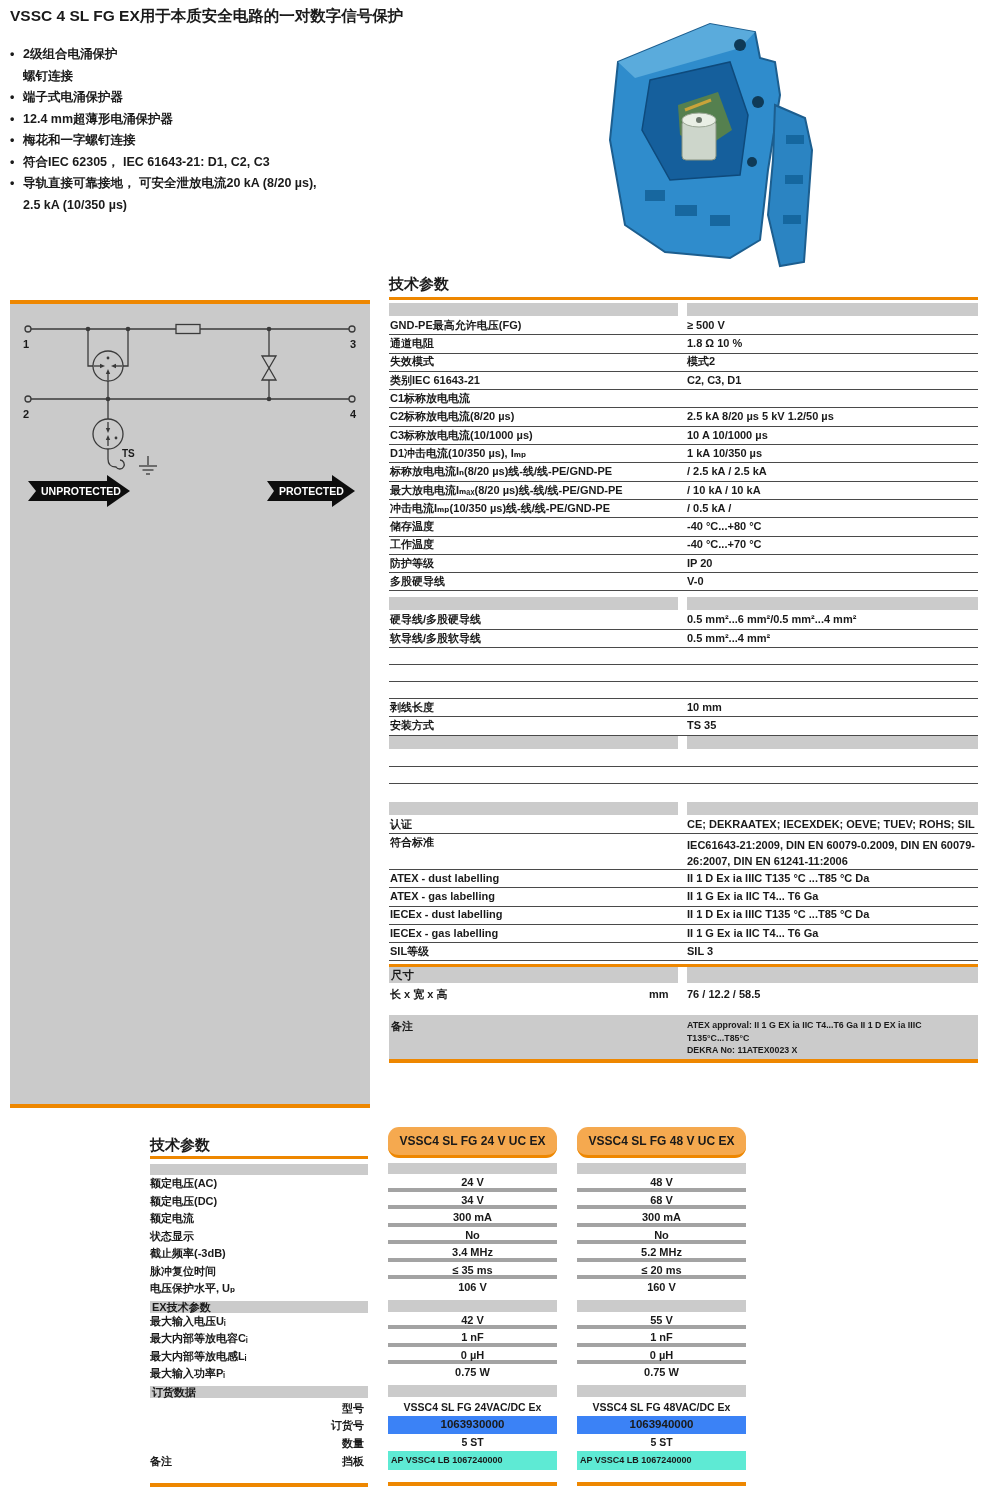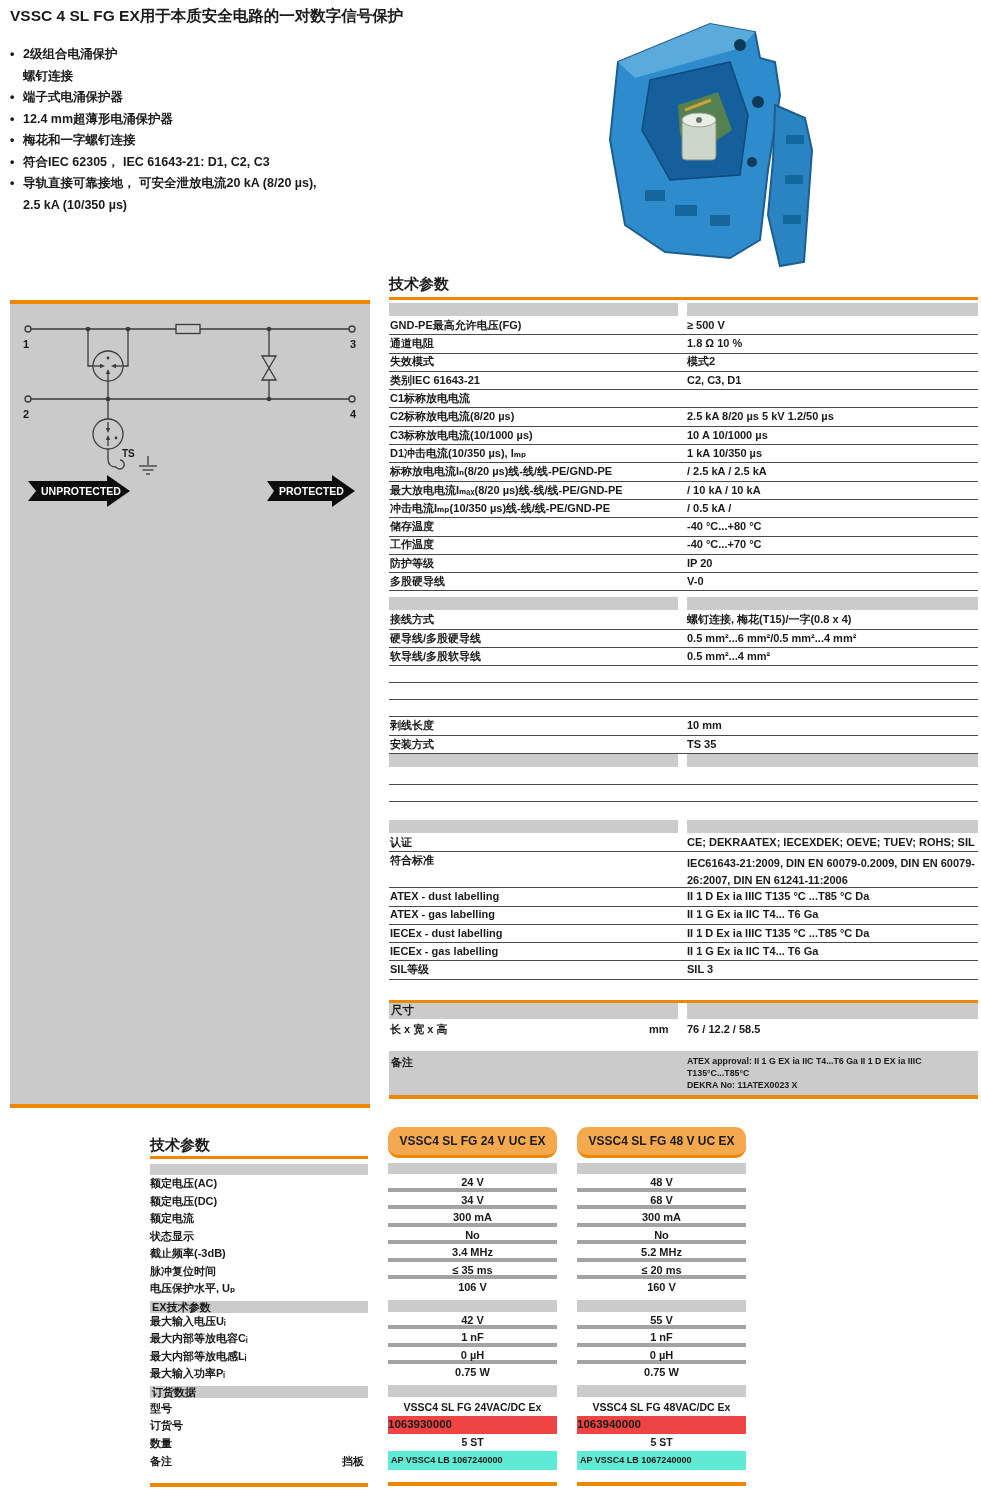--- a/index.html
+++ b/index.html
@@ -20,21 +20,21 @@
            border-top:4px solid #EE8700;border-bottom:4px solid #EE8700;}
   #diagram svg{display:block;}
 
   
   #spec{position:absolute;left:389px;top:275px;width:589px;}
   .spec-heading{font-size:15px;font-weight:700;height:22px;border-bottom:3px solid #EE8700;margin-bottom:3px;}
   .band{display:flex;height:13px;margin-bottom:1px;}
   .band .s1{width:289px;background:#cbcbcb;}
   .band .sg{width:9px;}
   .band .s2{flex:1;background:#cbcbcb;}
-  .dimhead{border-top:3px solid #EE8700;height:16px;margin-top:20px;}
+  .dimhead{border-top:3px solid #EE8700;height:16px;margin-top:3px;}
   .dimhead .s1{display:flex;align-items:center;padding-left:2px;font-size:11.5px;font-weight:700;width:287px;}
   .srow{display:flex;align-items:center;height:18.3px;border-bottom:1px solid #4a4a4a;
         font-size:11px;font-weight:700;line-height:1.05;box-sizing:border-box;}
   .srow .lbl{width:298px;padding-left:1px;box-sizing:border-box;}
   .srow .val{flex:1;}
   .srow.empty{height:17px;}
   .srow.two{height:36px;align-items:flex-start;padding-top:3px;}
   .srow.two .val{line-height:1.5;}
   .srow.dim{height:21px;border-bottom:none;}
   .srow.dim .lbl{width:260px;}
@@ -54,23 +54,23 @@
   .bh.lab{display:flex;align-items:flex-end;font-size:15px;font-weight:700;padding-bottom:1px;}
   .bh.hdr{background:#F5A94F;text-align:center;font-size:12px;font-weight:700;line-height:28px;border-radius:11px;}
   .bgap5{height:5px;}
   .bband{height:11px;background:#cbcbcb;font-size:11px;font-weight:700;line-height:11px;padding-left:2px;box-sizing:border-box;}
   .bband.nolab{padding-left:0;}
   .bband2{margin-top:3px;height:12px;background:#cbcbcb;font-size:11px;font-weight:700;line-height:12px;padding-left:2px;box-sizing:border-box;}
   .bv{height:17.5px;font-size:11px;font-weight:700;line-height:17.5px;box-sizing:border-box;}
   .bv.c{text-align:center;}
   .bb{border-bottom:4px solid #a3a3a3;}
   .bord{height:17.5px;font-size:11px;font-weight:700;line-height:17.5px;box-sizing:border-box;}
-  .bord.r{text-align:left;padding-right:4px;}
+  .bord.r{text-align:right;padding-right:4px;}
   .bord.c{text-align:center;font-size:10.5px;}
-  .bord.hl{background:#ef4444;text-align:left;font-size:11.5px;}
+  .bord.hl{background:#3b82f6;text-align:center;font-size:11.5px;}
   .bshield{height:19px;box-sizing:border-box;}
   .bshield.lab{display:flex;justify-content:space-between;font-size:11px;font-weight:700;line-height:19px;padding-right:4px;}
   .bshield.val{background:#5eead4;font-size:9px;font-weight:700;text-align:left;padding:4px 0 0 3px;}
   .bendgap{height:12px;}
   .boline{height:4px;background:#EE8700;}
 </style>
 </head>
 <body>
 
 <div id="page-title">VSSC 4 SL FG EX用于本质安全电路的一对数字信号保护</div>
@@ -266,24 +266,20 @@
         <div class="lbl">多股硬导线</div>
         <div class="val">V-0</div>
       </div>
       <div class="vgap" style="height: 6px;"></div>
       <div class="band">
         <div class="s1"></div>
         <div class="sg"></div>
         <div class="s2"></div>
       </div>
       <div class="srow">
-        <div class="lbl">接线方式</div>
-        <div class="val">螺钉连接, 梅花(T15)/一字(0.8 x 4)</div>
-      </div>
-      <div class="srow">
         <div class="lbl">硬导线/多股硬导线</div>
         <div class="val">0.5 mm²...6 mm²/0.5 mm²...4 mm²</div>
       </div>
       <div class="srow">
         <div class="lbl">软导线/多股软导线</div>
         <div class="val">0.5 mm²...4 mm²</div>
       </div>
       <div class="srow empty"></div>
       <div class="srow empty"></div>
       <div class="srow empty"></div>

